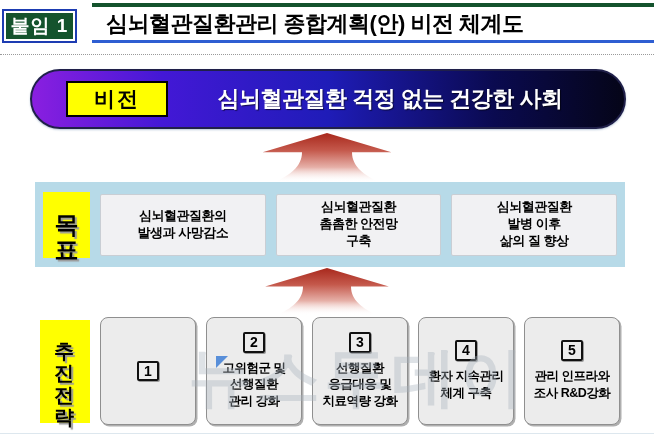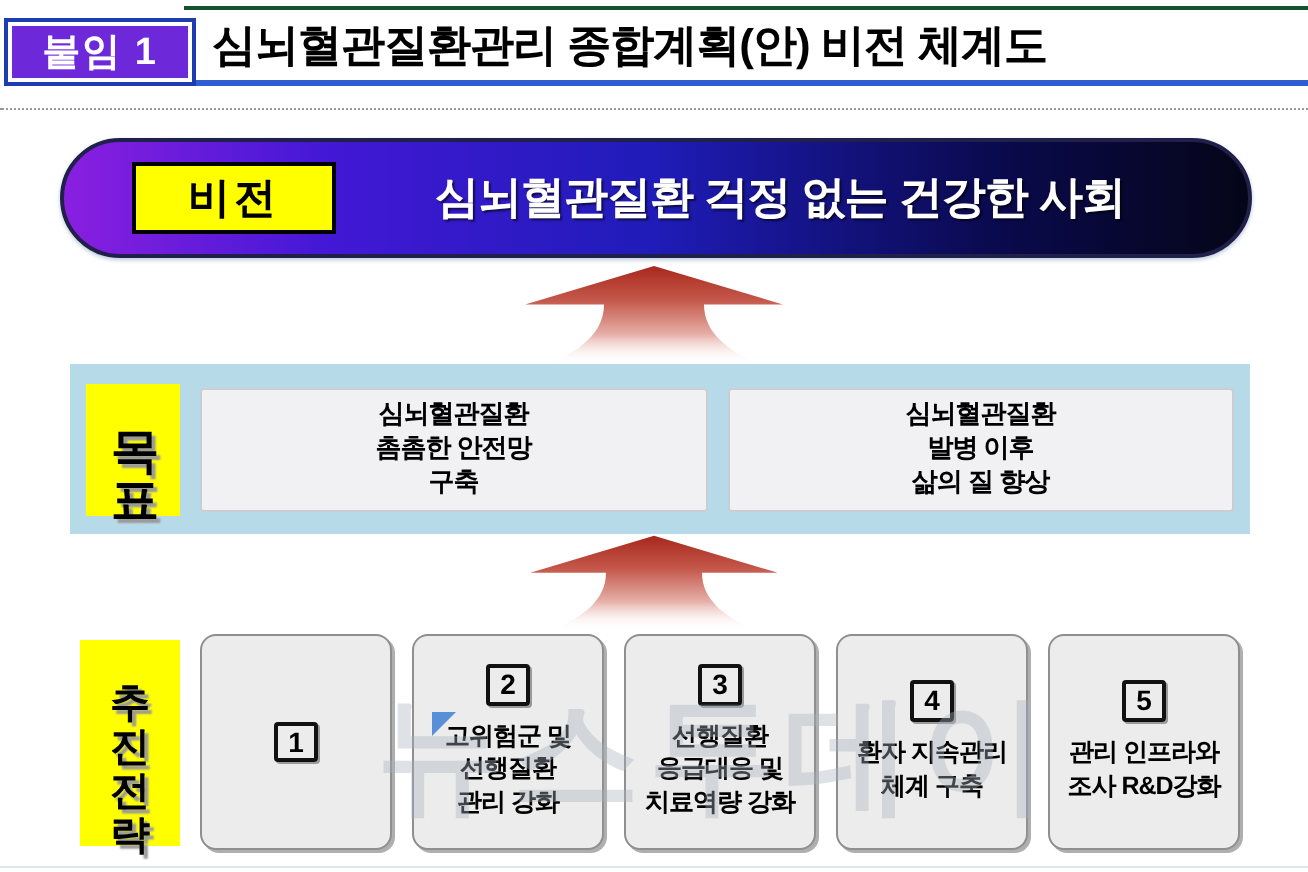--- a/index.html
+++ b/index.html
@@ -11,32 +11,32 @@
     height: 436px;
     background: #fff;
     overflow: hidden;
   }
 
   
   .header { position: relative; height: 46px; }
   .badge {
     position: absolute;
     left: 2px; top: 6px;
-    width: 96px; height: 34px;
-    background: #6d28d9;
+    width: 75px; height: 34px;
+    background: #14532d;
     border: 2px solid #1d3cb2;
     box-shadow: inset 0 0 0 2px #ffffff;
     color: #fff;
     font-size: 19px; font-weight: bold;
     display: flex; align-items: center; justify-content: center;
     letter-spacing: 1px;
   }
   .title-wrap {
     margin-left: 92px;
-    border-top: 2px solid #14532d;
+    border-top: 4px solid #14532d;
     border-bottom: 3px solid #2e5ed2;
     height: 40px; margin-top: 3px;
     display: flex; align-items: center;
     padding-left: 14px;
   }
   .title-text {
     font-size: 22px; font-weight: bold; color: #000;
     letter-spacing: -0.5px;
   }
   .dotted-sep {
@@ -199,20 +199,22 @@
           <stop offset="0.7" stop-color="#e6b0a8"></stop>
           <stop offset="1" stop-color="#ffffff" stop-opacity="0"></stop>
         </linearGradient>
       </defs>
       <path d="M95 1 L162 21 L121 21 C121 36 134 45 149 52 L41 52 C56 45 69 36 69 21 L28 21 Z" fill="url(#redgrad1)"></path>
     </svg>
   </div>
 
   <div class="goals-band">
     <div class="side-label goal-label">목표</div>
+    <div class="goal-box">심뇌혈관질환의
+발생과 사망감소</div>
     <div class="goal-box">심뇌혈관질환
 촘촘한 안전망
 구축</div>
     <div class="goal-box">심뇌혈관질환
 발병 이후
 삶의 질 향상</div>
   </div>
 
   <div class="arrow-wrap">
     <svg width="190" height="48" viewBox="0 0 190 52" aria-hidden="true">

